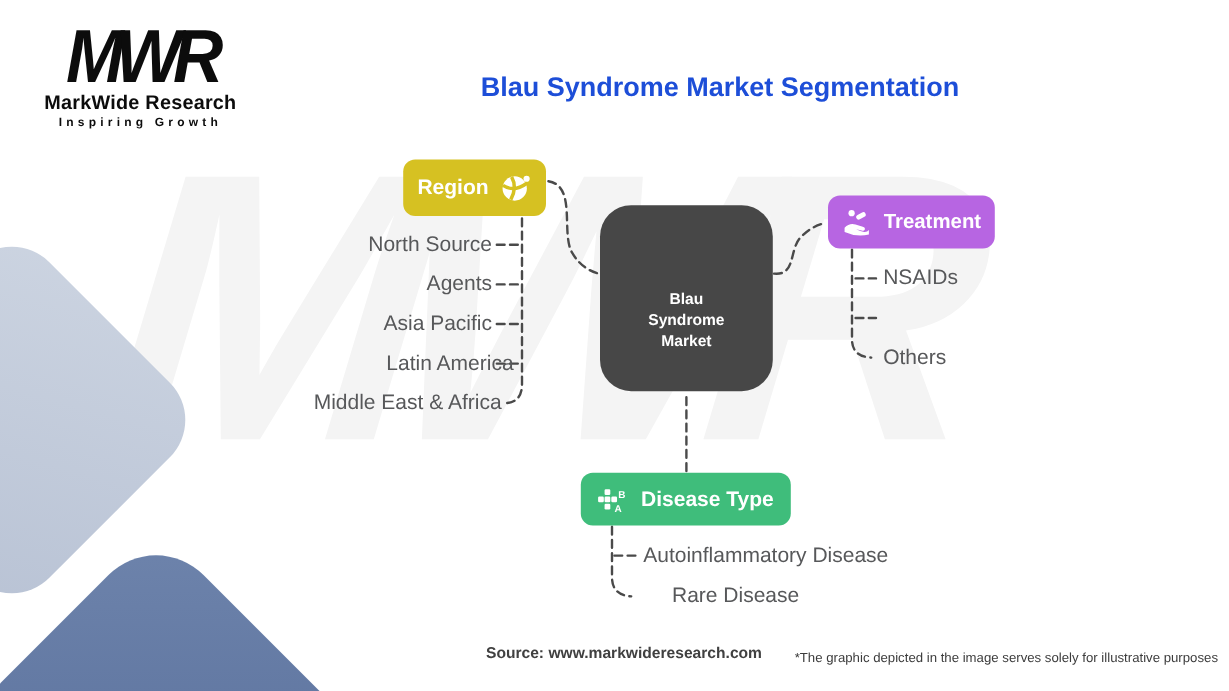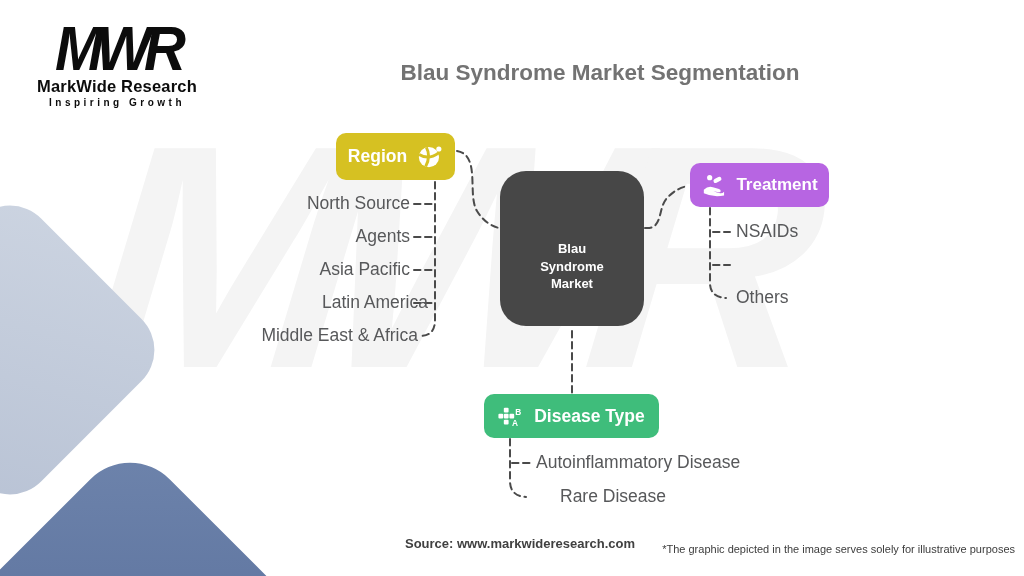--- a/index.html
+++ b/index.html
@@ -21,21 +21,21 @@
 
   
   .logo{position:absolute;left:28px;top:18px;width:178px;text-align:center;color:#0c0c0c;}
   .logo-mark{font-size:58px;font-weight:900;font-style:italic;letter-spacing:-7px;
     line-height:1.05;transform:scaleY(1.08);}
   .logo-name{font-size:16.5px;font-weight:800;letter-spacing:.2px;margin-top:-2px;}
   .logo-tag{font-size:10px;font-weight:700;letter-spacing:3.5px;margin-top:1px;}
 
   
   .title{position:absolute;left:340px;top:60px;width:520px;text-align:center;
-    font-size:22.5px;font-weight:700;color:#737373;}
+    font-size:22.5px;font-weight:700;color:#1d4ed8;}
 
   
   .badge{position:absolute;display:flex;align-items:center;justify-content:center;
     gap:9px;border-radius:10px;color:#fff;font-weight:700;font-size:17.5px;}
   .badge-region{left:336px;top:133px;width:119px;height:47px;}
   .badge-treatment{left:690px;top:163px;width:139px;height:44px;font-size:17px;}
   .badge-disease{left:484px;top:394px;width:175px;height:44px;font-size:17.5px;}
 
   
   .center-box{position:absolute;left:500px;top:171px;width:144px;height:155px;

